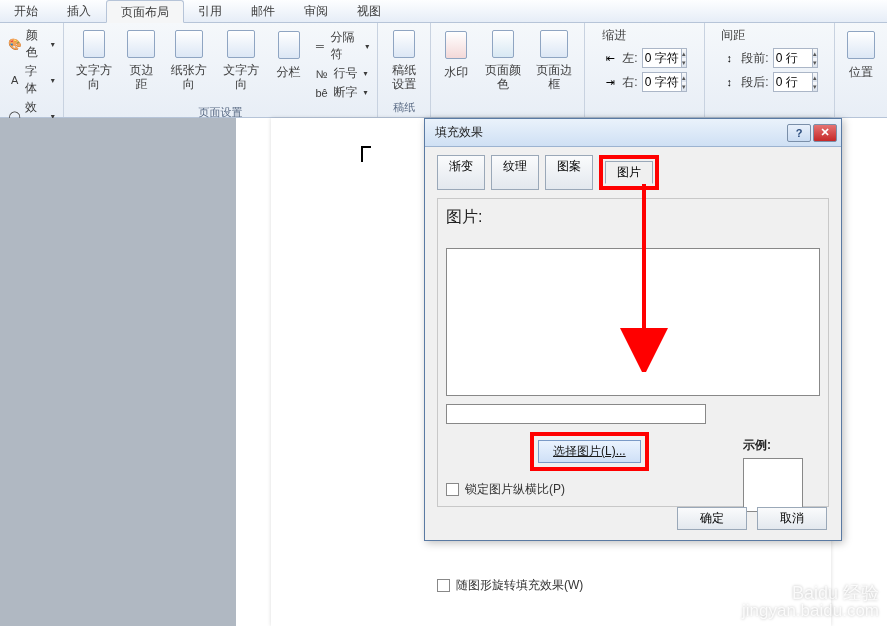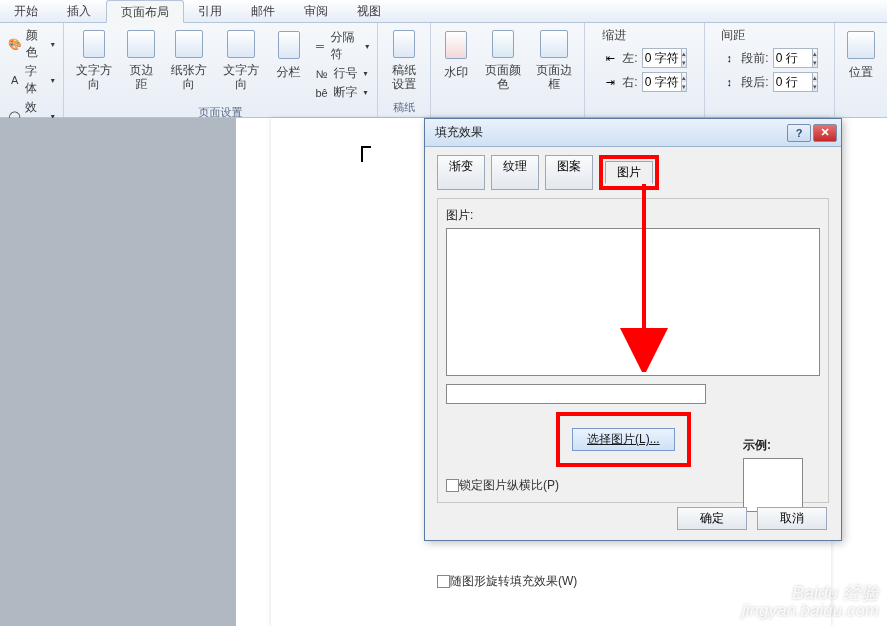--- a/index.html
+++ b/index.html
@@ -45,41 +45,41 @@
 .dlg-help { background: linear-gradient(#e8f0fb,#cadcf2); color: #2a4b7c; font-weight: bold; }
 .dlg-close { background: linear-gradient(#e57373,#c62828); color: #fff; font-weight: bold; }
 
 .dlg-body { padding: 8px 12px 10px 12px; position: relative; height: calc(100% - 28px); }
 .dlg-tabs { display: flex; gap: 6px; margin-bottom: 8px; }
 .dlg-tab { padding: 2px 11px; border: 1px solid #9aa8b8; background: linear-gradient(#fafbfc,#e3e8ee); font-size: 12px; }
 .dlg-tab.active { background: #f0f0f0; border-bottom: 1px solid #f0f0f0; position: relative; z-index: 2; }
 .hl-red-wrap { border: 4px solid #ff0000; display: inline-block; padding: 2px; }
 
 .fieldset { border: 1px solid #c8c8c8; padding: 8px; margin-top: 4px; }
-.field-label { font-size: 12px; color: #222; margin-bottom: 4px; }
+.field-label { font-size: 16px; color: #222; margin-bottom: 20px; }
 .pic-preview { width: 100%; height: 148px; border: 1px solid #888; background: #fff; }
 .path-input { width: 260px; height: 20px; border: 1px solid #888; background: #fff; margin-top: 8px; }
-.select-btn-wrap { border: 4px solid #ff0000; display: inline-block; margin: 8px 0 0 110px; padding: 12px; }
+.select-btn-wrap { border: 4px solid #ff0000; display: inline-block; margin: 8px 0 0 84px; padding: 4px; }
 .select-btn { padding: 2px 14px; border: 1px solid #7a9ac7; background: linear-gradient(#eaf3fe,#cfe0f7); font-size: 12px; text-decoration: underline; color: #1a1a1a; }
 
-.chk-row { display: flex; align-items: center; margin-top: 10px; font-size: 12px; color: #333; }
+.chk-row { display: flex; align-items: center; gap: 6px; margin-top: 10px; font-size: 12px; color: #333; }
 .chk { width: 13px; height: 13px; border: 1px solid #888; background: #fff; }
 
 .sample-area { position: absolute; right: 18px; top: 290px; width: 80px; }
 .sample-label { font-size: 12px; color: #222; margin-bottom: 4px; font-weight: bold; }
 .sample-box { width: 60px; height: 54px; border: 1px solid #888; background: #fff; }
 
 .dlg-footer { position: absolute; bottom: 10px; right: 14px; display: flex; gap: 10px; }
 .dlg-btn { padding: 2px 22px; border: 1px solid #9aa8b8; background: linear-gradient(#fafbfc,#e3e8ee); font-size: 12px; }
 
 
 .arrow-svg { position: absolute; left: 614px; top: 162px; pointer-events: none; }
 
 
-.watermark { position: absolute; right: 8px; bottom: 6px; color: rgba(255,255,255,.85); text-shadow: 0 0 3px rgba(0,0,0,.5); font-size: 18px; font-style: italic; opacity: .55; text-align: right; line-height: 18px; margin-left: 28px; }
+.watermark { position: absolute; right: 8px; bottom: 6px; color: rgba(255,255,255,.85); text-shadow: 0 0 3px rgba(0,0,0,.5); font-size: 18px; opacity: .55; text-align: right; line-height: 18px; margin-left: 28px; }
 .watermark .sub { font-size: 17px; display: block; }
 
 
 .ico-box { width: 28px; height: 28px; border: 1px solid #8fa5c2; background: linear-gradient(#fff,#dce7f5); border-radius: 2px; }
 .ico-box.sm { width: 22px; height: 28px; }
 </style>
 </head>
 <body>
 
 <div class="tabs">

